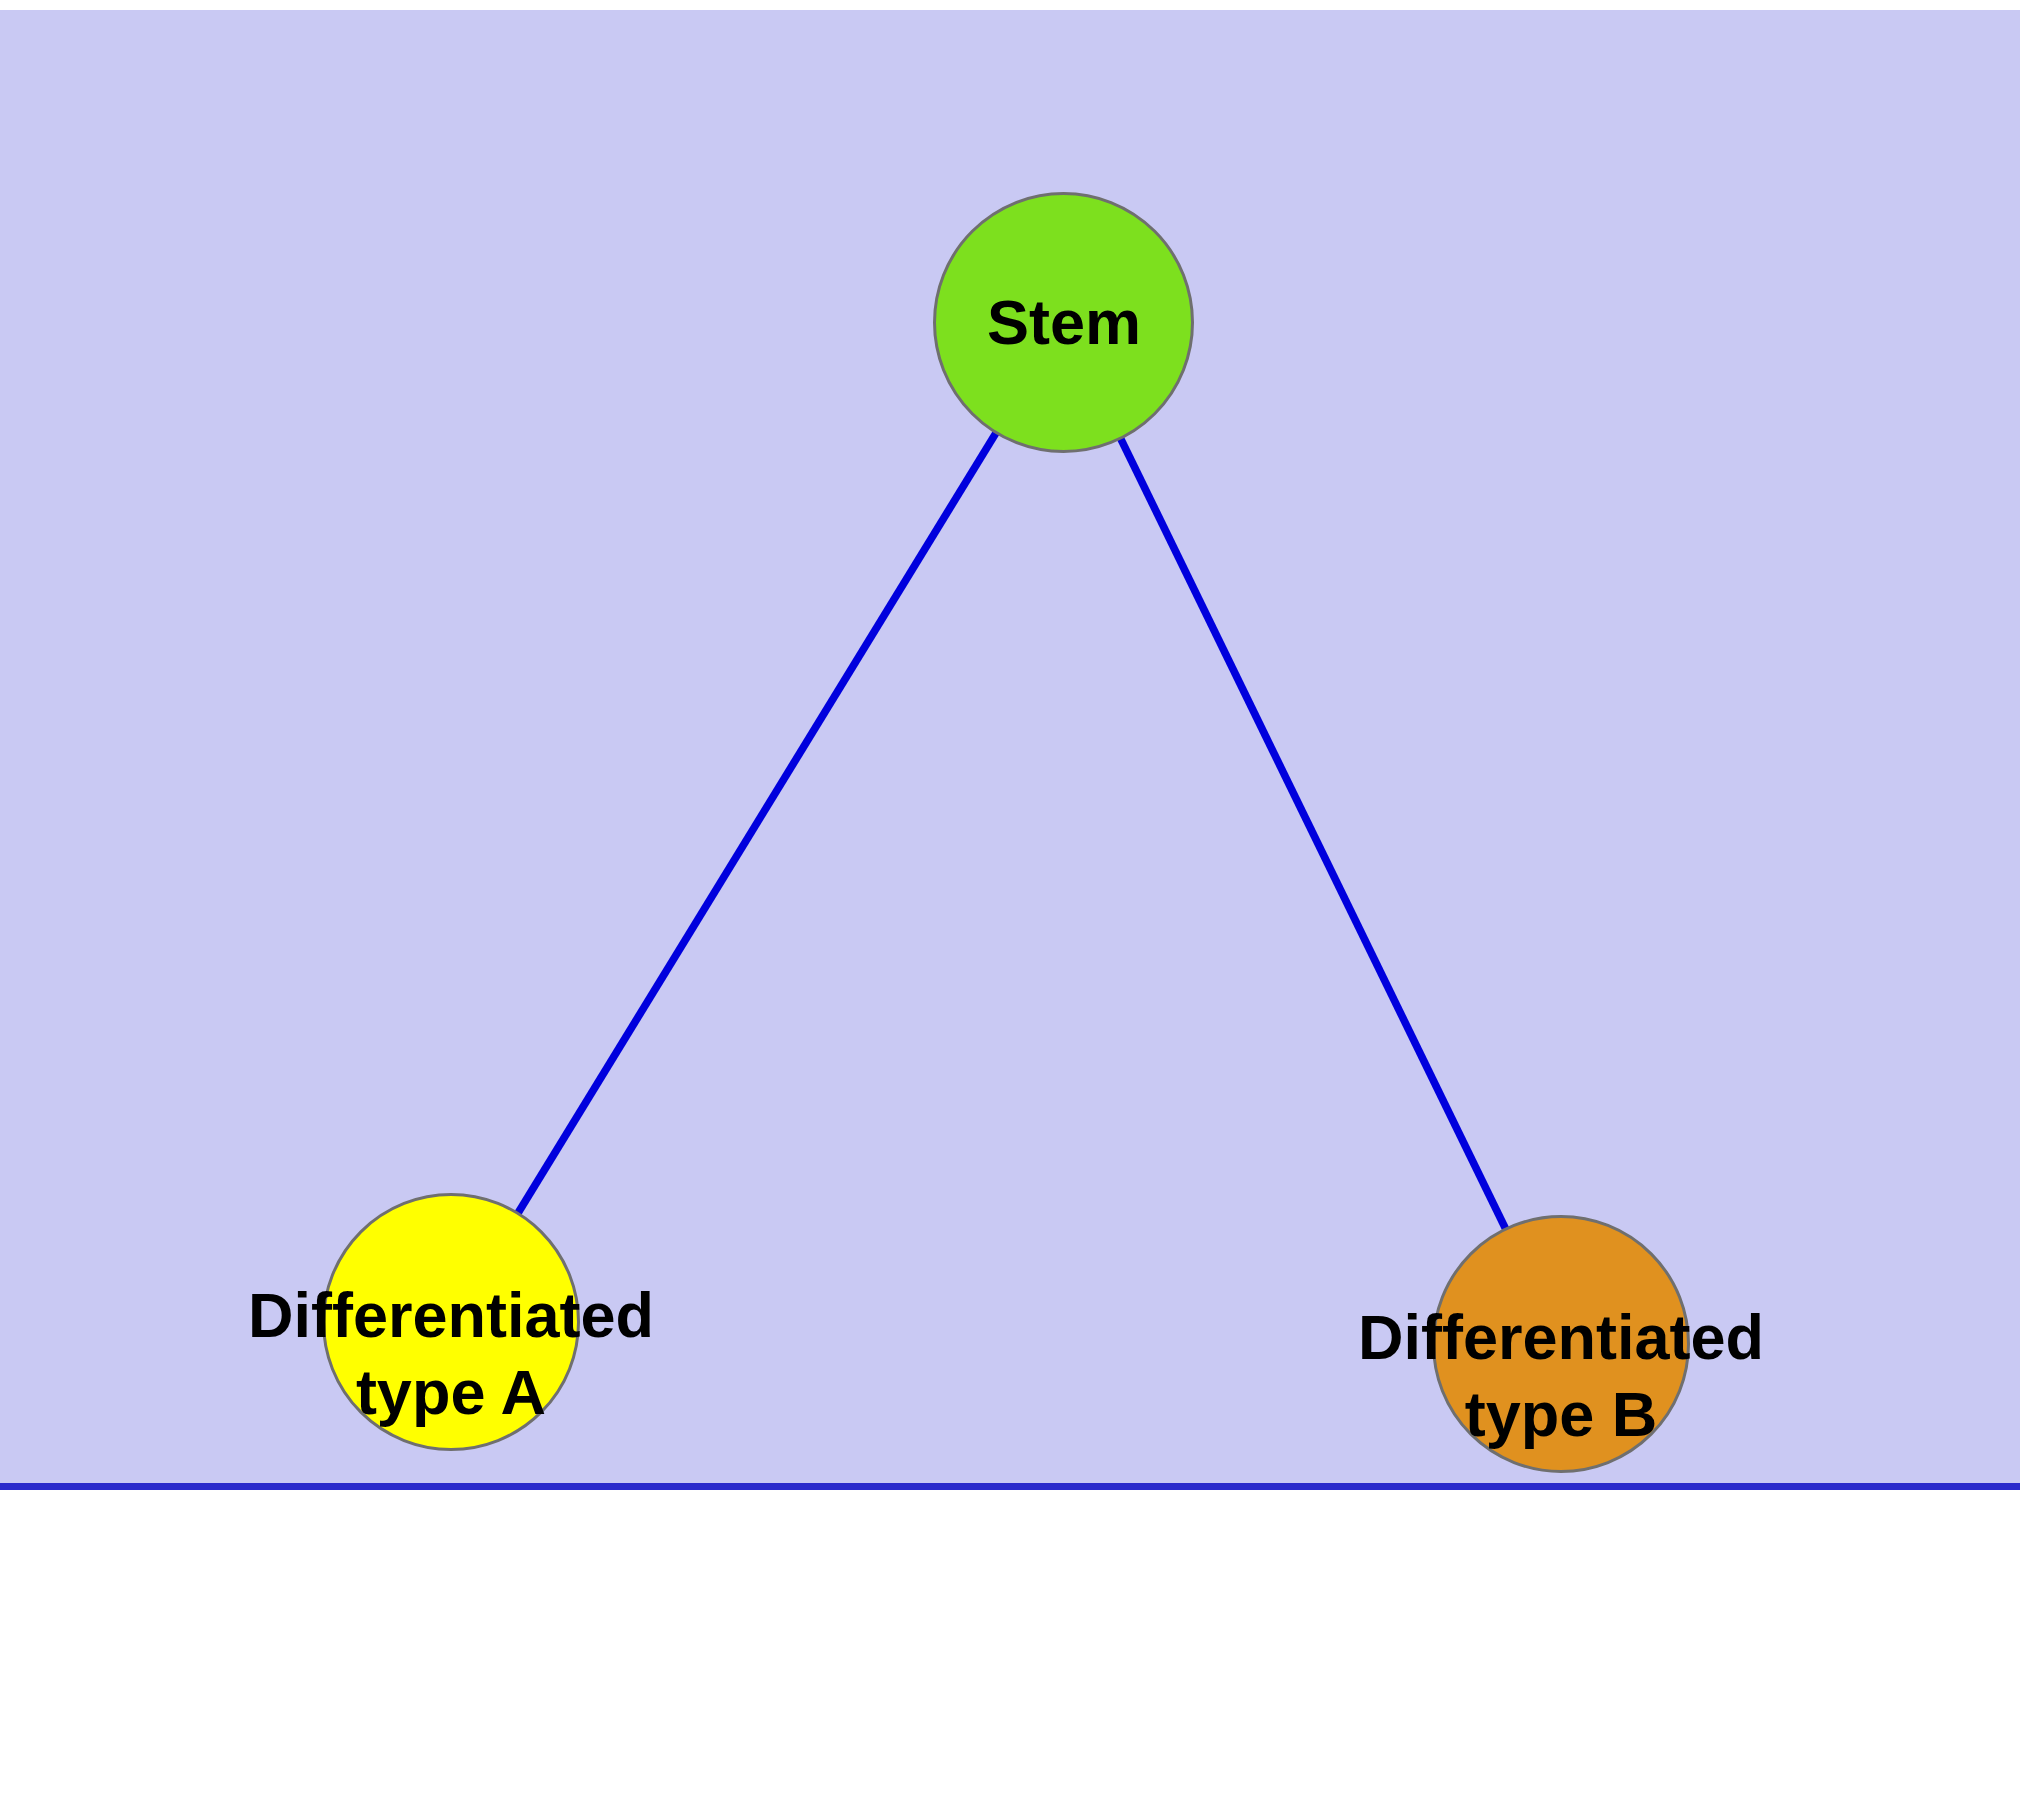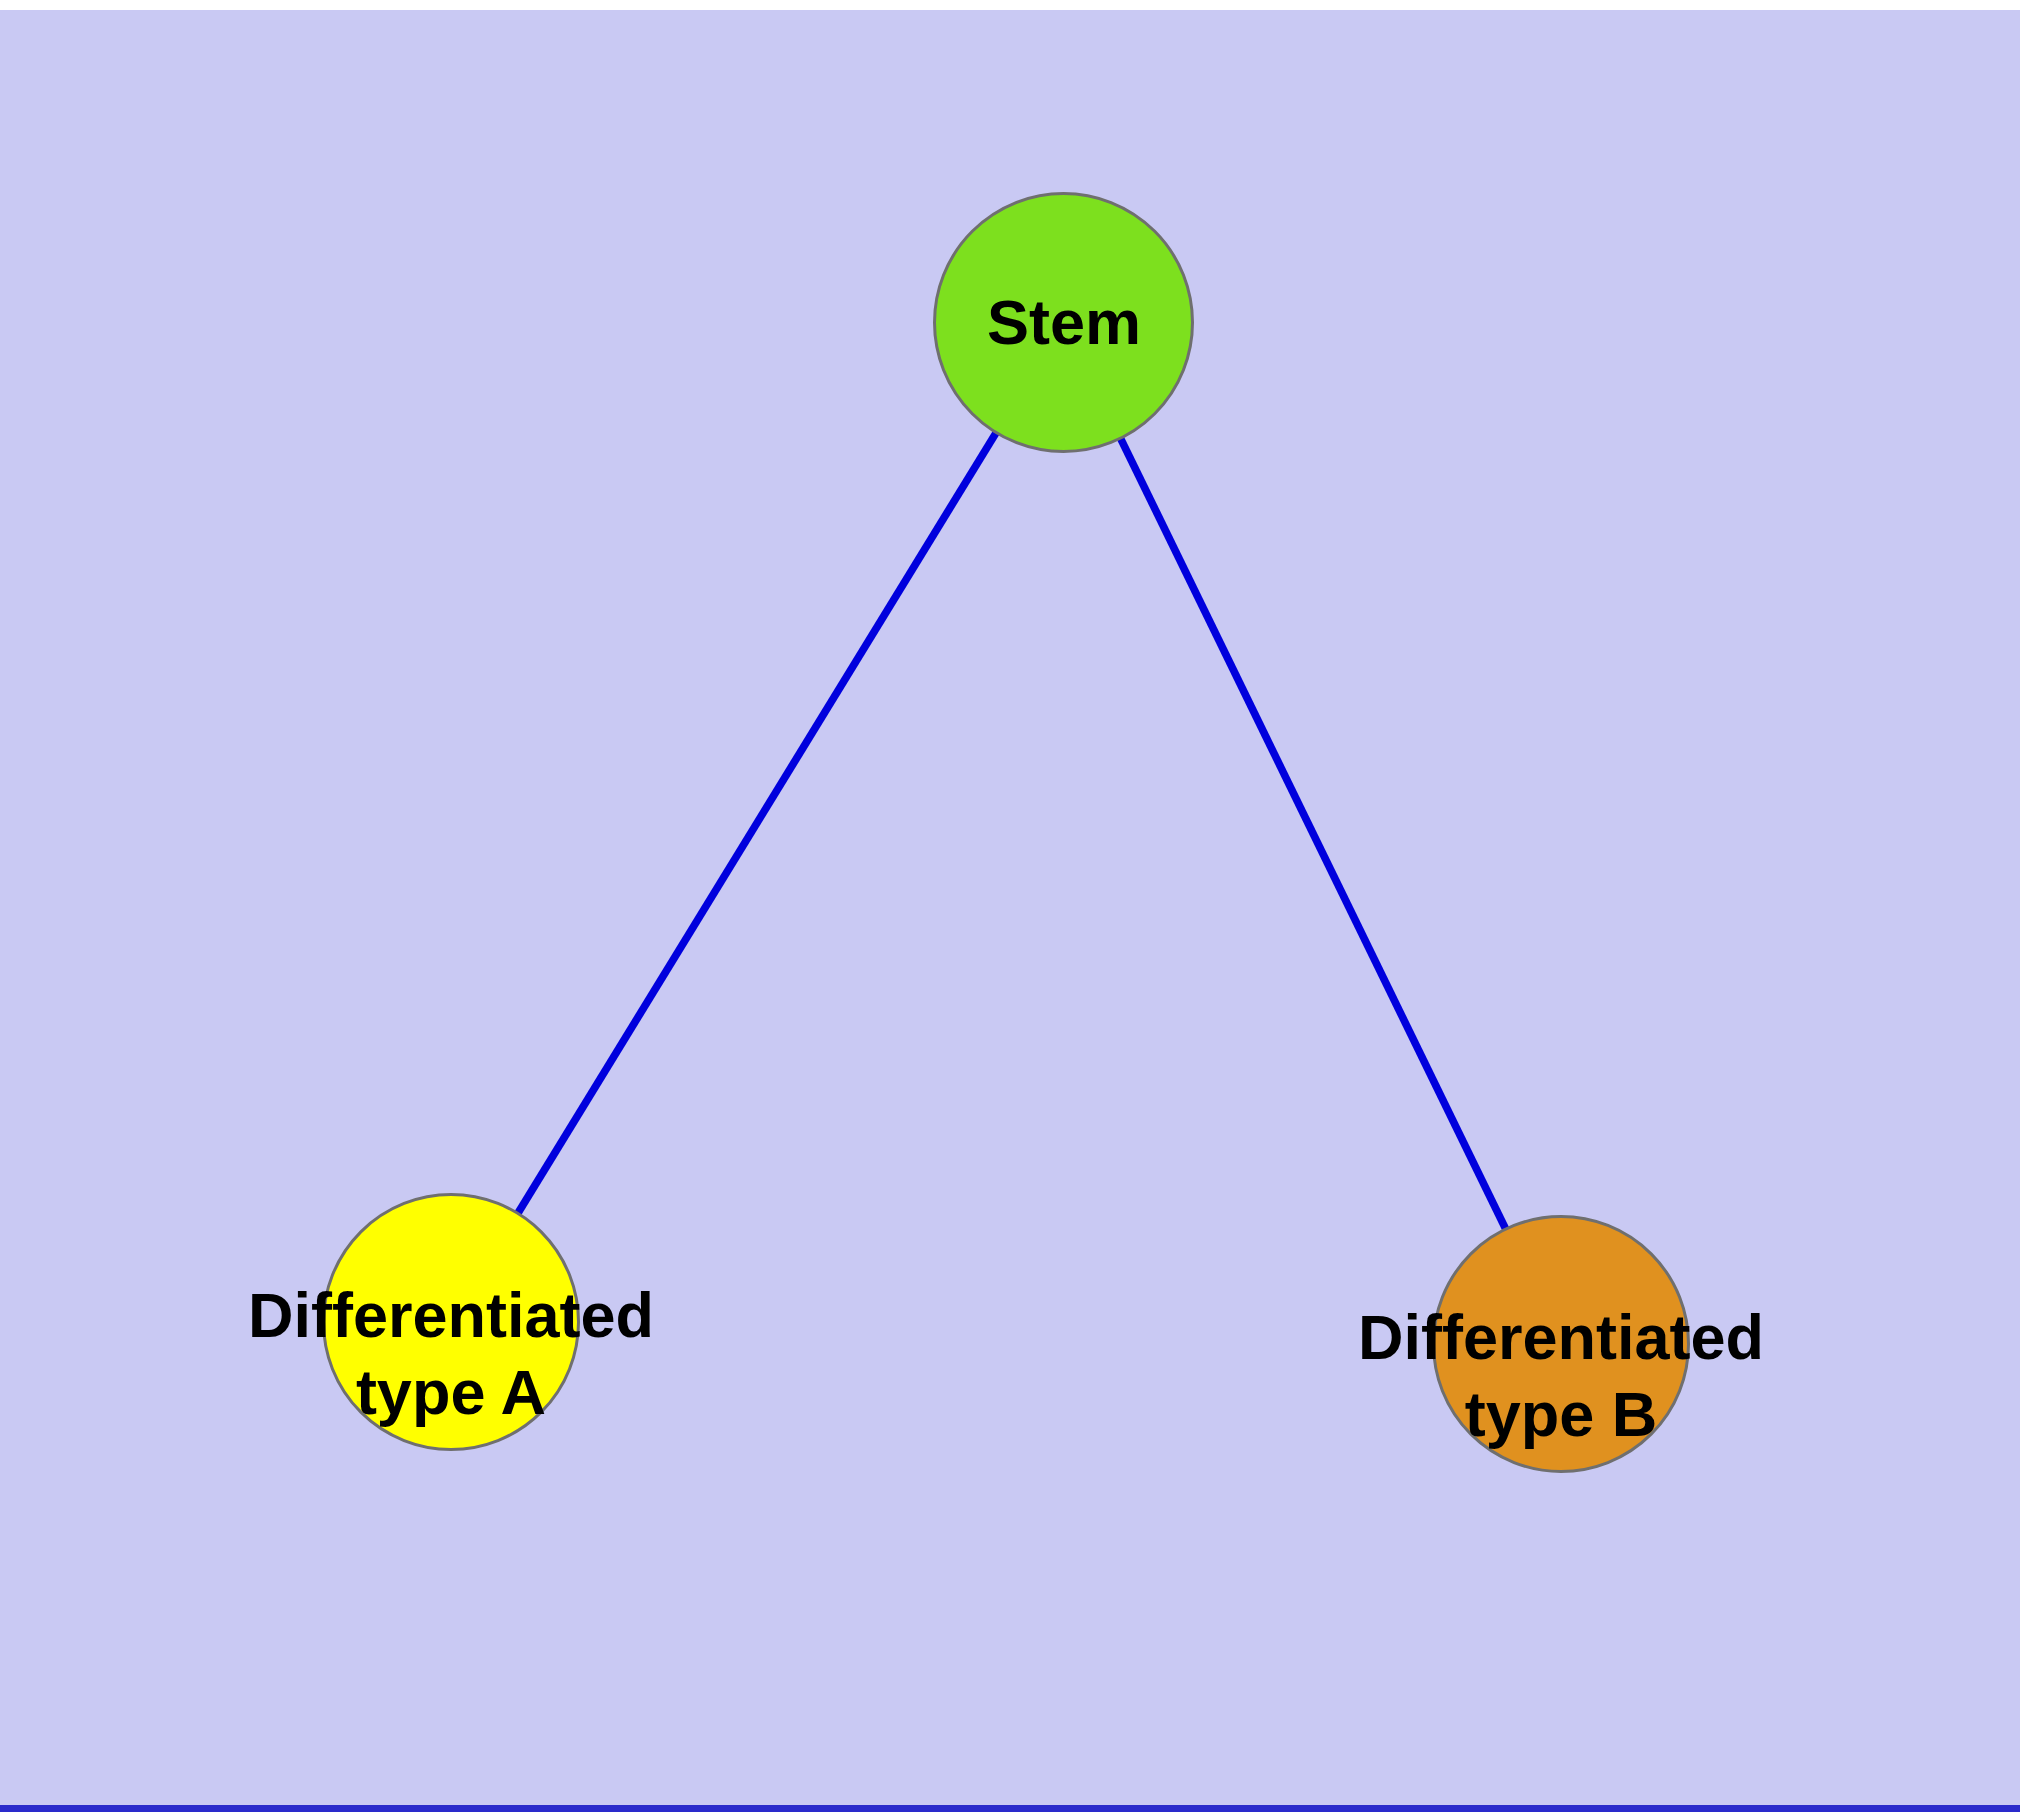--- a/index.html
+++ b/index.html
@@ -10,21 +10,21 @@
   body {
     width: 2021px;
     height: 1812px;
     overflow: hidden;
     background: #ffffff;
     font-family: "Liberation Sans", sans-serif;
   }
   .stage {
     position: relative;
     width: 2021px;
-    height: 1812px;
+    height: 1490px;
     background: #c9c9f3; 
   }
   .top-strip {
     position: absolute;
     top: 0;
     left: 0;
     width: 100%;
     height: 10.2px;
     background: #ffffff;
   }

